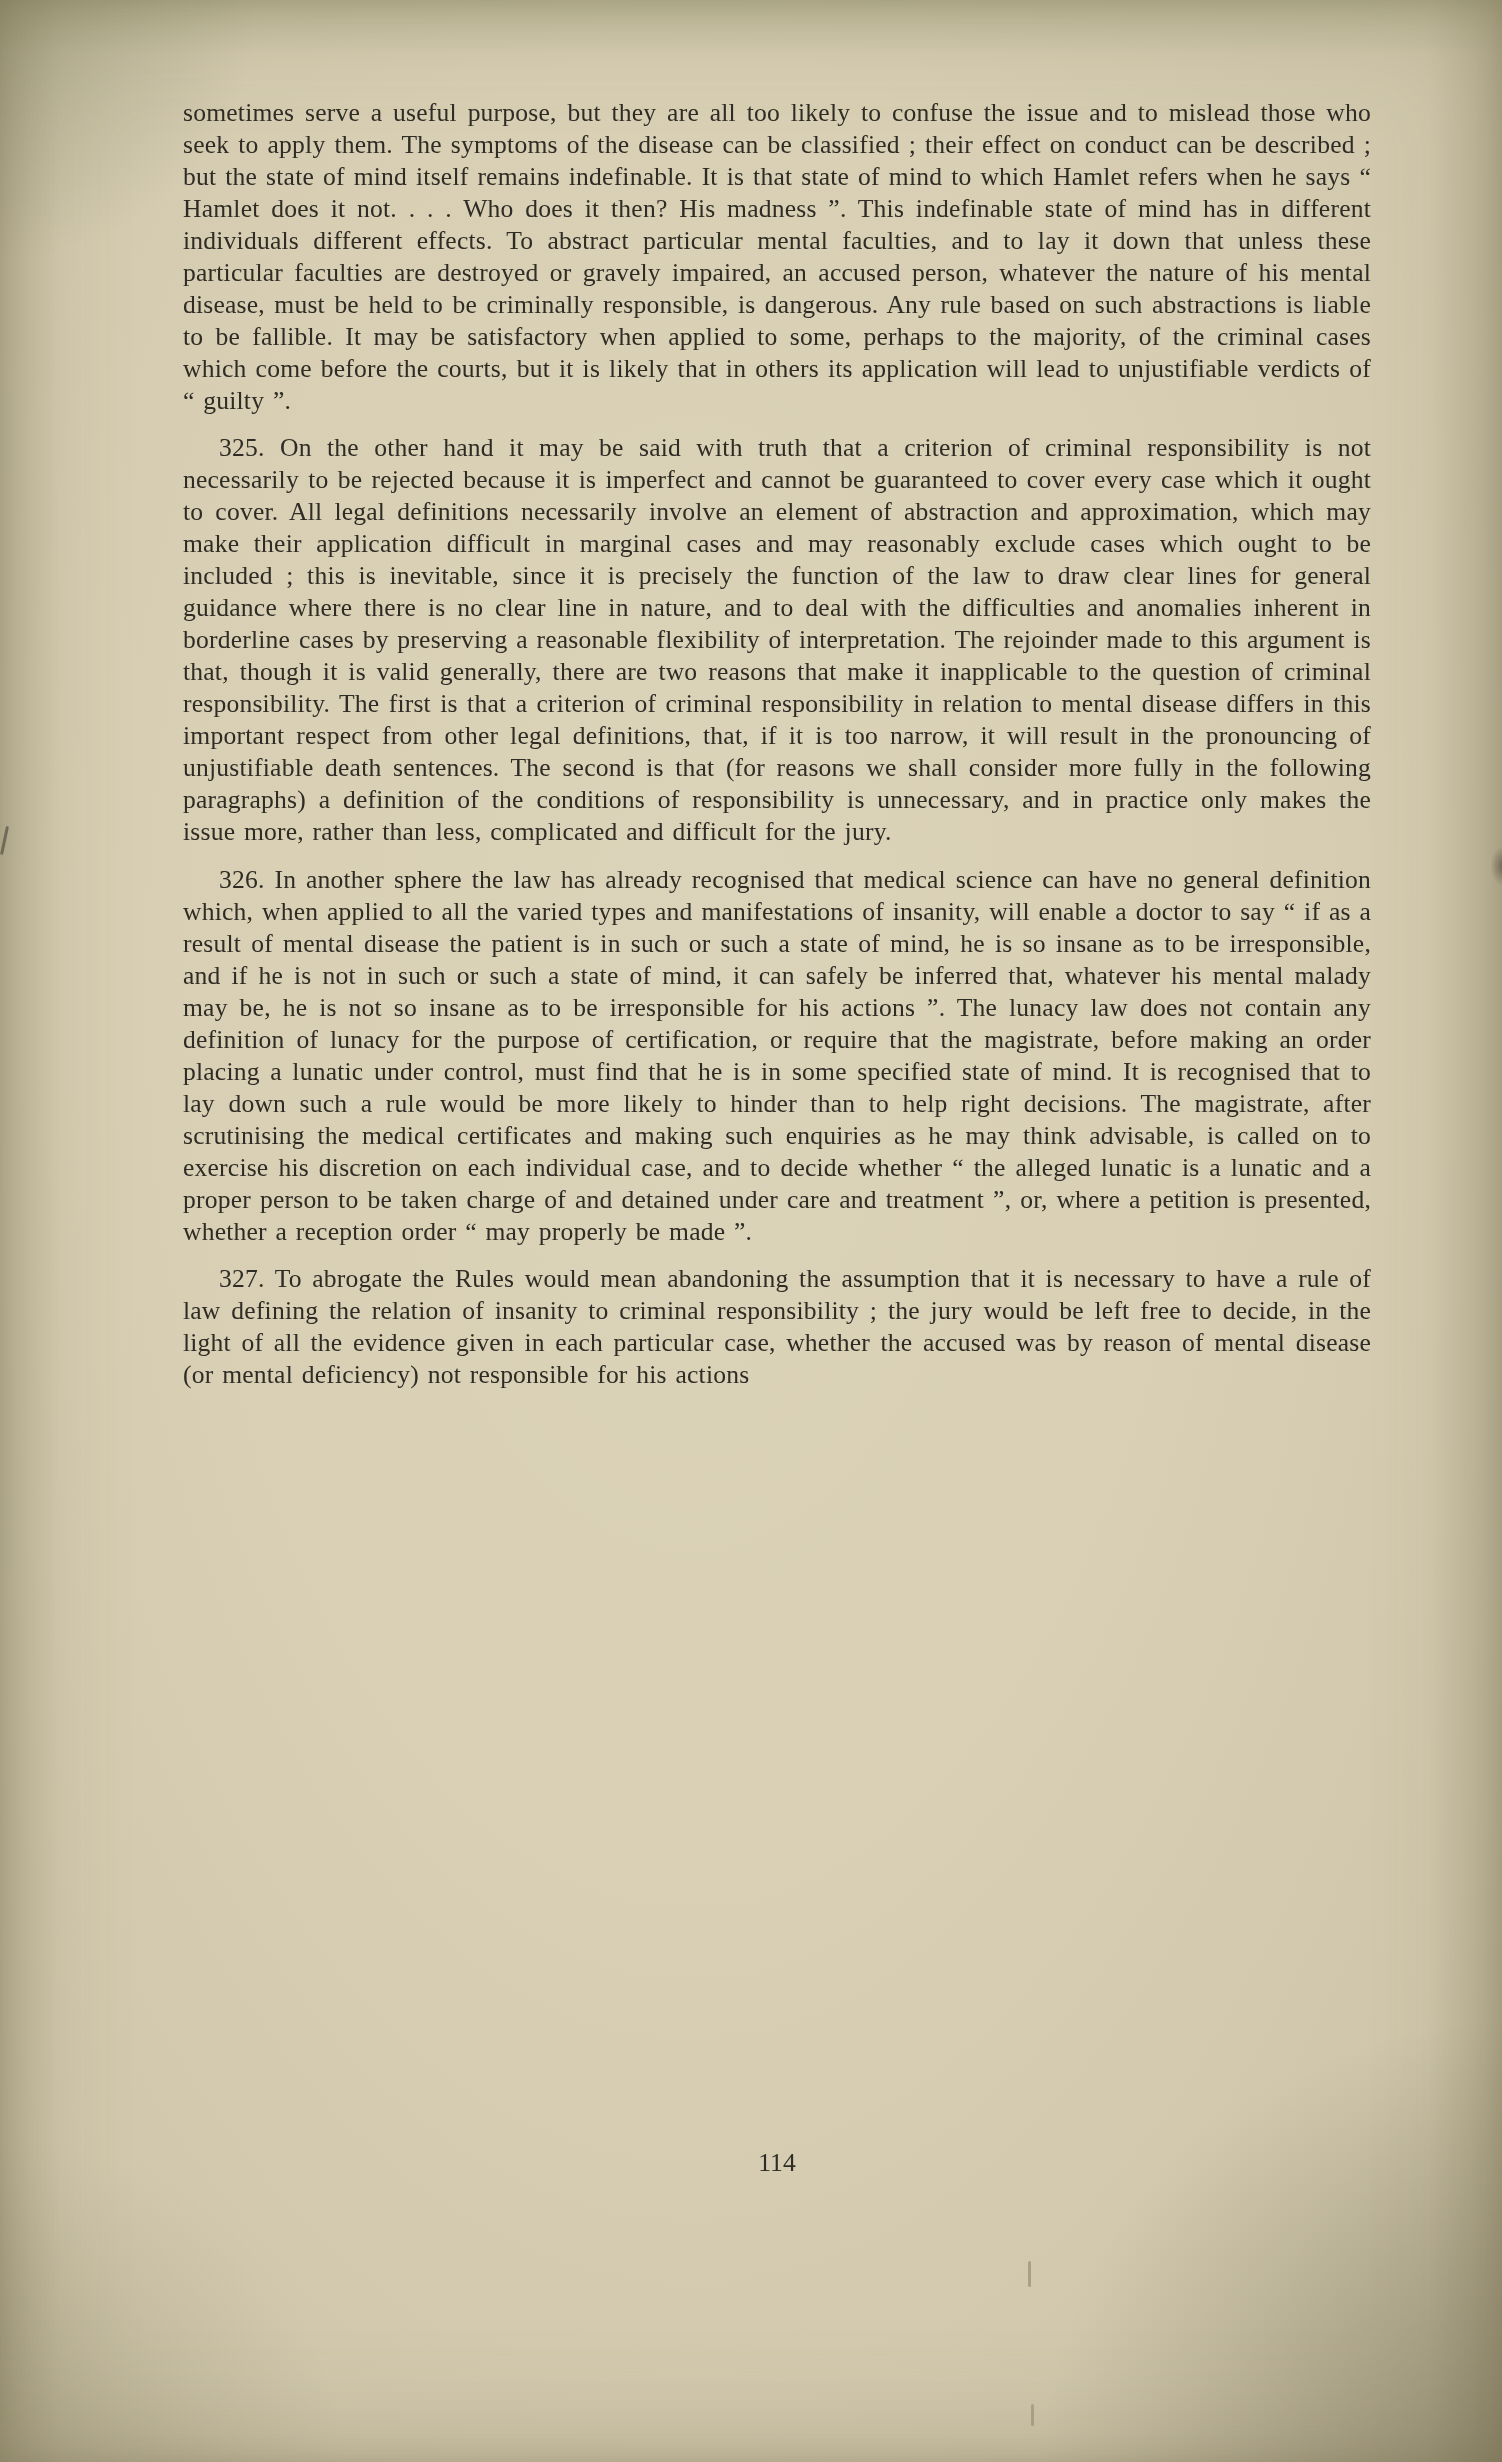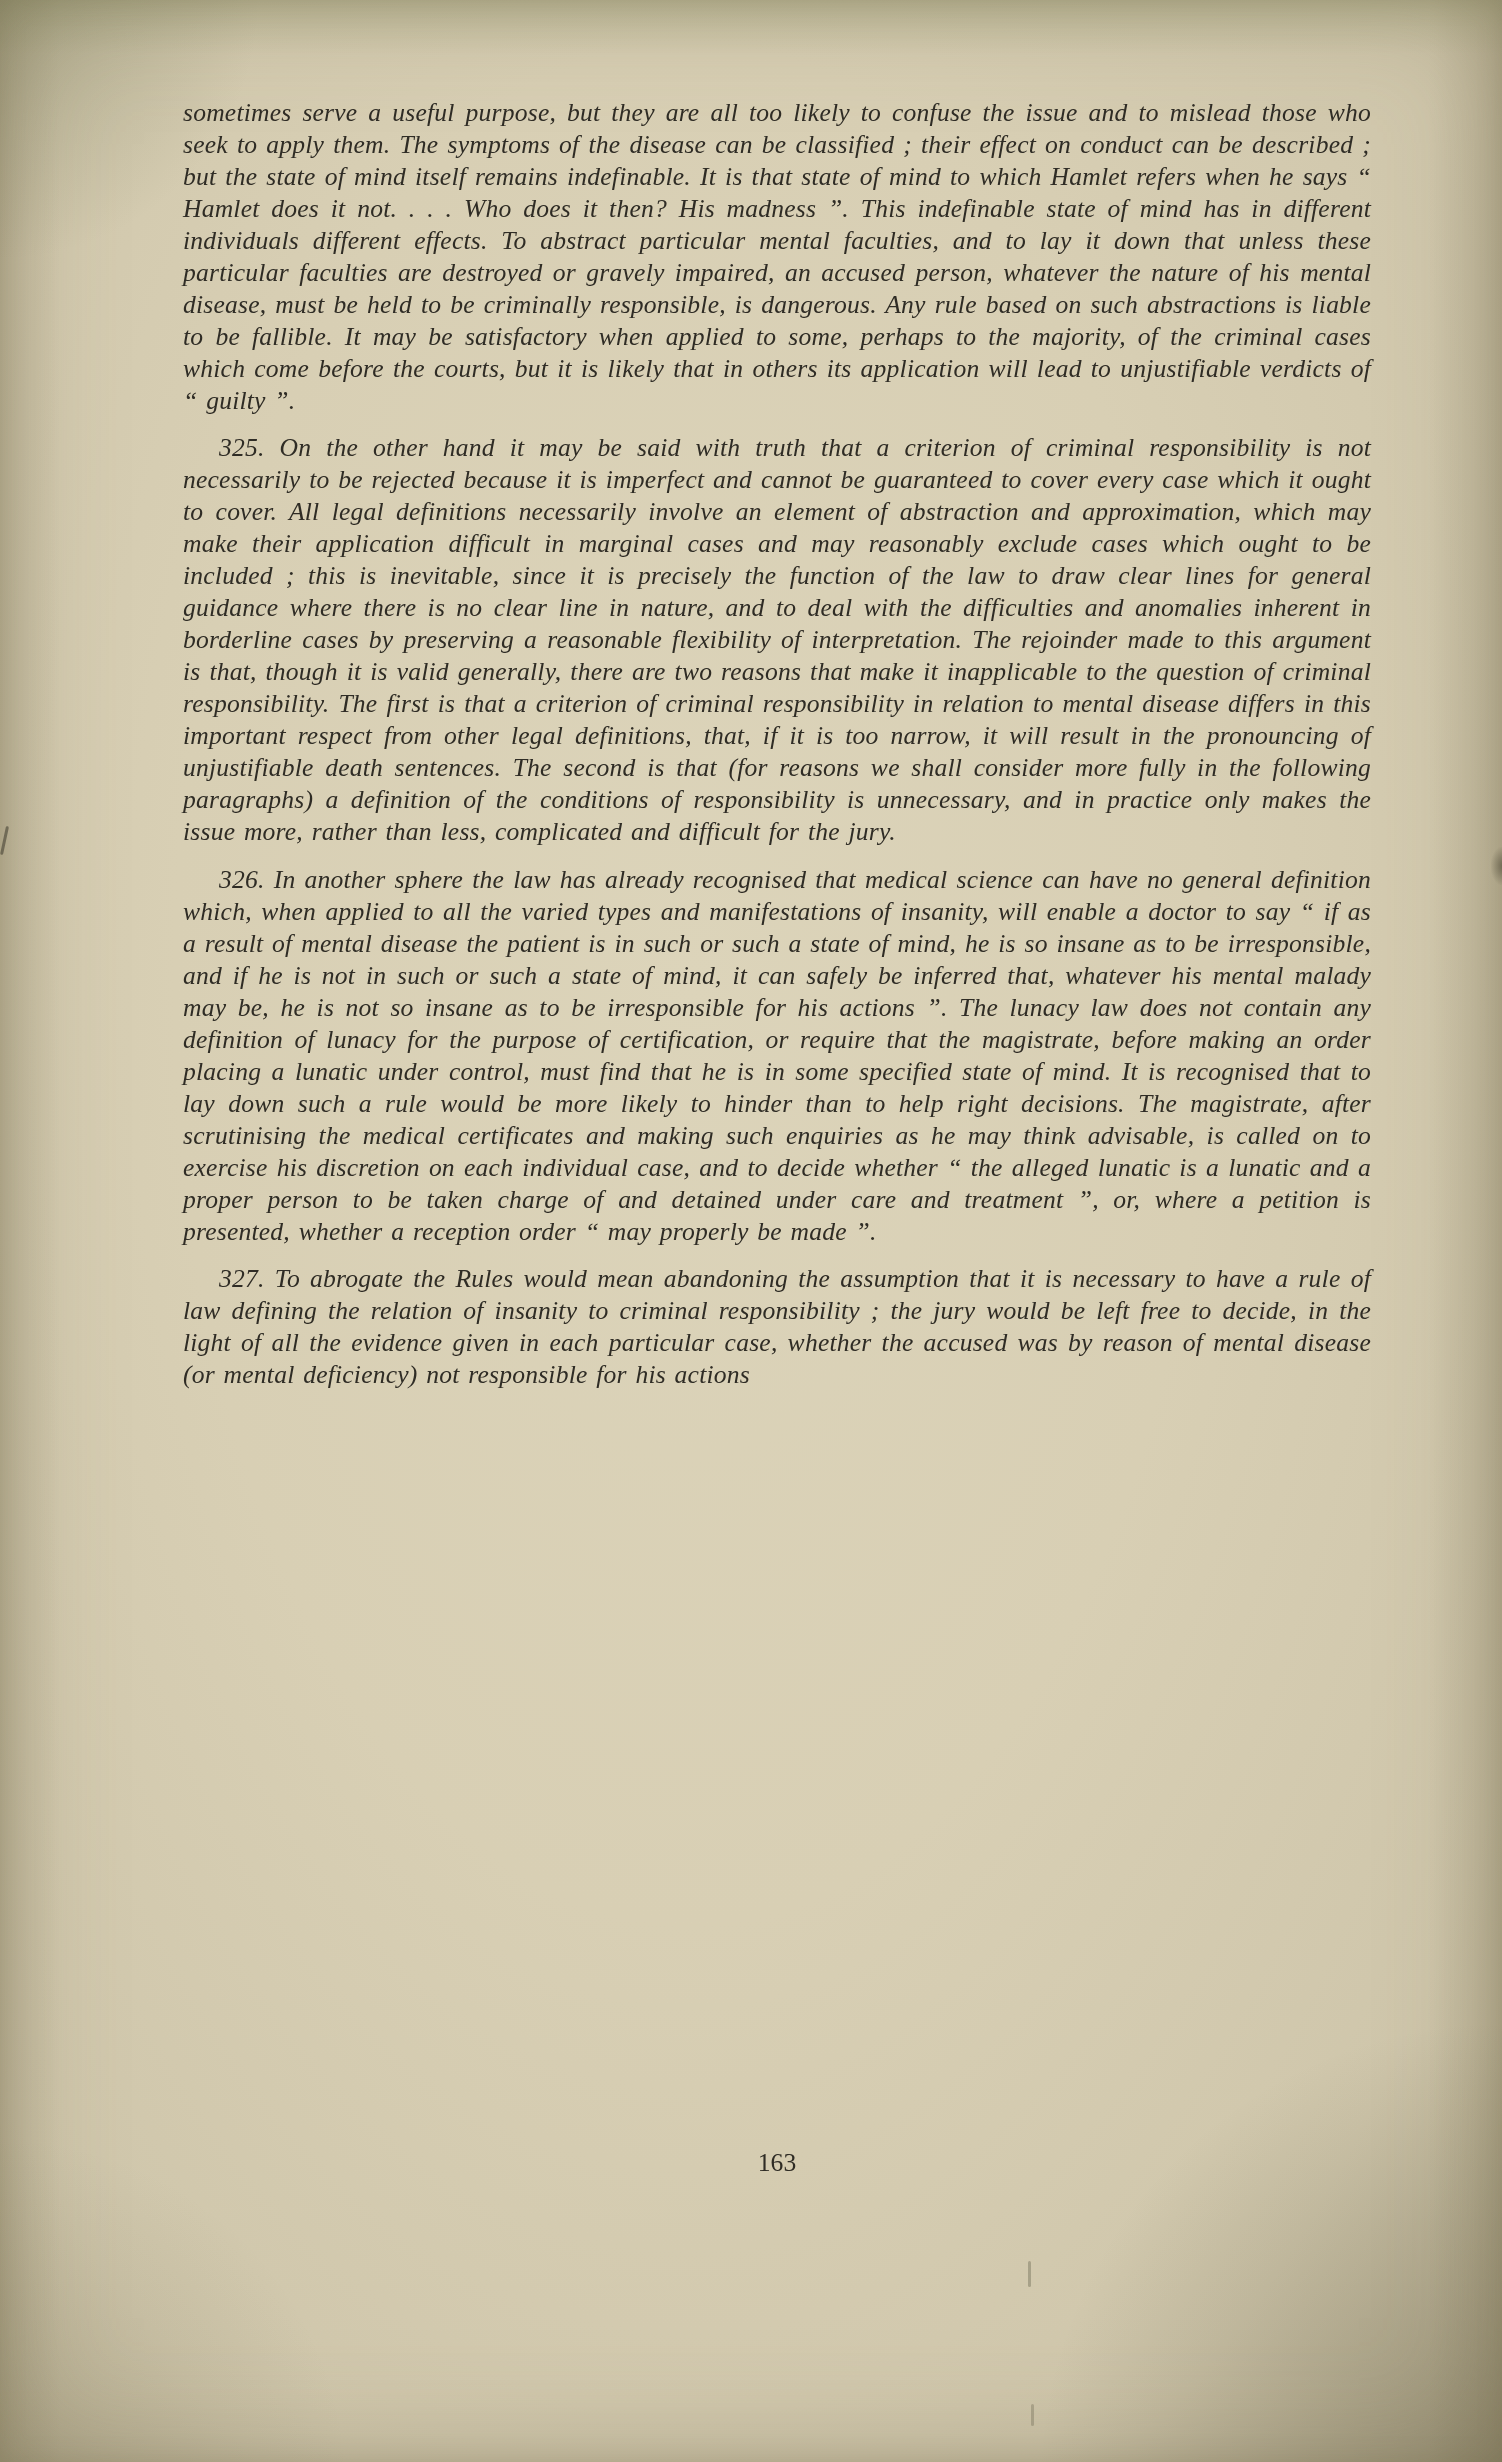--- a/index.html
+++ b/index.html
@@ -30,21 +30,20 @@
   .textblock {
     position: absolute;
     left: 183px;
     top: 97px;
     width: 1188px;
     color: #2f2c25;
     font-size: 25.6px;
     line-height: 32px;
     text-align: justify;
     letter-spacing: 0.2px;
-    font-style: italic;
   }
   .para {
     margin: 0 0 15.4px 0;
     text-indent: 36px;
     word-spacing: 2.1px;
   }
   .para.noindent {
     text-indent: 0;
   }
   .pagenum {
@@ -103,14 +102,14 @@
 <div class="artifact artifact-bottom-mark"></div>
 <div class="artifact artifact-bottom-mark2"></div>
 
 <div class="textblock">
   <p class="para noindent">sometimes serve a useful purpose, but they are all too likely to confuse the issue and to mislead those who seek to apply them.  The symptoms of the disease can be classified ; their effect on conduct can be described ; but the state of mind itself remains indefinable.  It is that state of mind to which Hamlet refers when he says “ Hamlet does it not.  .  .  .  Who does it then?  His madness ”.  This indefinable state of mind has in different individuals different effects.  To abstract particular mental faculties, and to lay it down that unless these particular faculties are destroyed or gravely impaired, an accused person, whatever the nature of his mental disease, must be held to be criminally responsible, is dangerous.  Any rule based on such abstractions is liable to be fallible.  It may be satisfactory when applied to some, perhaps to the majority, of the criminal cases which come before the courts, but it is likely that in others its application will lead to unjustifiable verdicts of “ guilty ”.</p>
   <p class="para">325. On the other hand it may be said with truth that a criterion of criminal responsibility is not necessarily to be rejected because it is imperfect and cannot be guaranteed to cover every case which it ought to cover.  All legal definitions necessarily involve an element of abstraction and approximation, which may make their application difficult in marginal cases and may reasonably exclude cases which ought to be included ; this is inevitable, since it is precisely the function of the law to draw clear lines for general guidance where there is no clear line in nature, and to deal with the difficulties and anomalies inherent in borderline cases by preserving a reasonable flexibility of interpretation.  The rejoinder made to this argument is that, though it is valid generally, there are two reasons that make it inapplicable to the question of criminal responsibility.  The first is that a criterion of criminal responsibility in relation to mental disease differs in this important respect from other legal definitions, that, if it is too narrow, it will result in the pronouncing of unjustifiable death sentences.  The second is that (for reasons we shall consider more fully in the following paragraphs) a definition of the conditions of responsibility is unnecessary, and in practice only makes the issue more, rather than less, complicated and difficult for the jury.</p>
   <p class="para">326. In another sphere the law has already recognised that medical science can have no general definition which, when applied to all the varied types and manifestations of insanity, will enable a doctor to say “ if as a result of mental disease the patient is in such or such a state of mind, he is so insane as to be irresponsible, and if he is not in such or such a state of mind, it can safely be inferred that, whatever his mental malady may be, he is not so insane as to be irresponsible for his actions ”.  The lunacy law does not contain any definition of lunacy for the purpose of certification, or require that the magistrate, before making an order placing a lunatic under control, must find that he is in some specified state of mind.  It is recognised that to lay down such a rule would be more likely to hinder than to help right decisions.  The magistrate, after scrutinising the medical certificates and making such enquiries as he may think advisable, is called on to exercise his discretion on each individual case, and to decide whether “ the alleged lunatic is a lunatic and a proper person to be taken charge of and detained under care and treatment ”, or, where a petition is presented, whether a reception order “ may properly be made ”.</p>
   <p class="para">327. To abrogate the Rules would mean abandoning the assumption that it is necessary to have a rule of law defining the relation of insanity to criminal responsibility ; the jury would be left free to decide, in the light of all the evidence given in each particular case, whether the accused was by reason of mental disease (or mental deficiency) not responsible for his actions</p>
 </div>
 
-<div class="pagenum">163</div>
+<div class="pagenum">114</div>
 
 
 </body></html>

